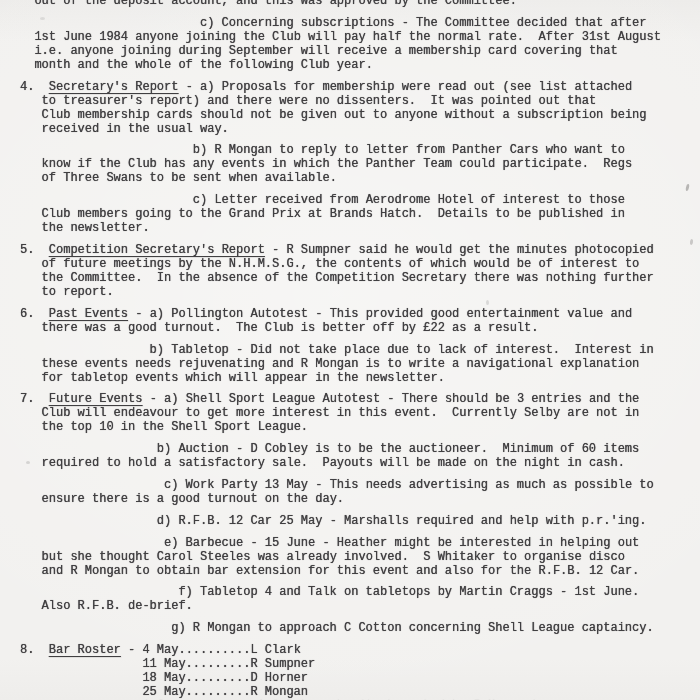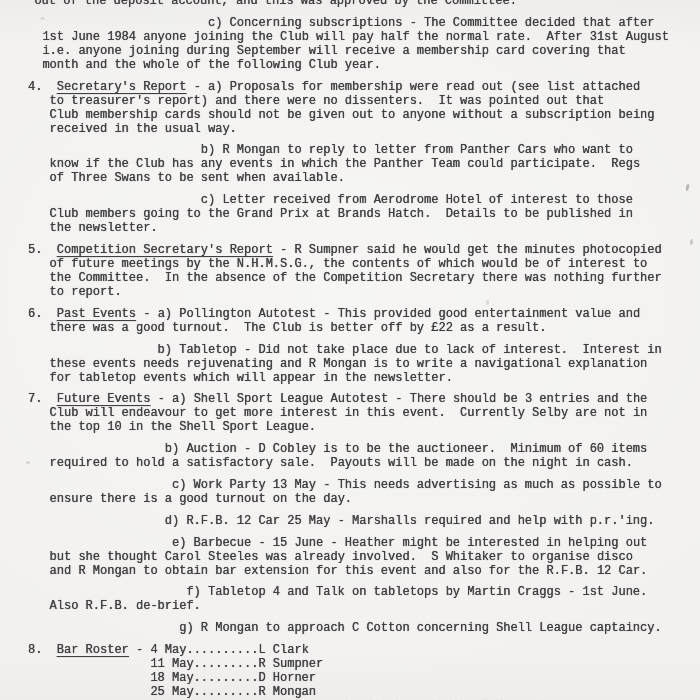--- a/index.html
+++ b/index.html
@@ -21,21 +21,21 @@
     left: 0; top: 0;
     margin-top: -6px;
     padding-left: 20px;
     width: 680px;
     color: #403f41;
     font-size: 12px;
     line-height: 14px;
     white-space: pre;
     text-shadow: 0 0 0.7px rgba(62,61,64,0.85), 0.4px 0.4px 0.5px rgba(62,61,64,0.25);
   }
-  .para + .para { margin-top: 7.8px; margin-left: 8px; }
+  .para + .para { margin-top: 7.8px; }
   .line { height: 14px; }
   .underline {
     text-decoration: underline;
     text-underline-offset: 2.5px;
     text-decoration-thickness: 1px;
   }
   .speck {
     position: absolute;
     background: rgba(110,108,106,0.45);
     border-radius: 50%;

